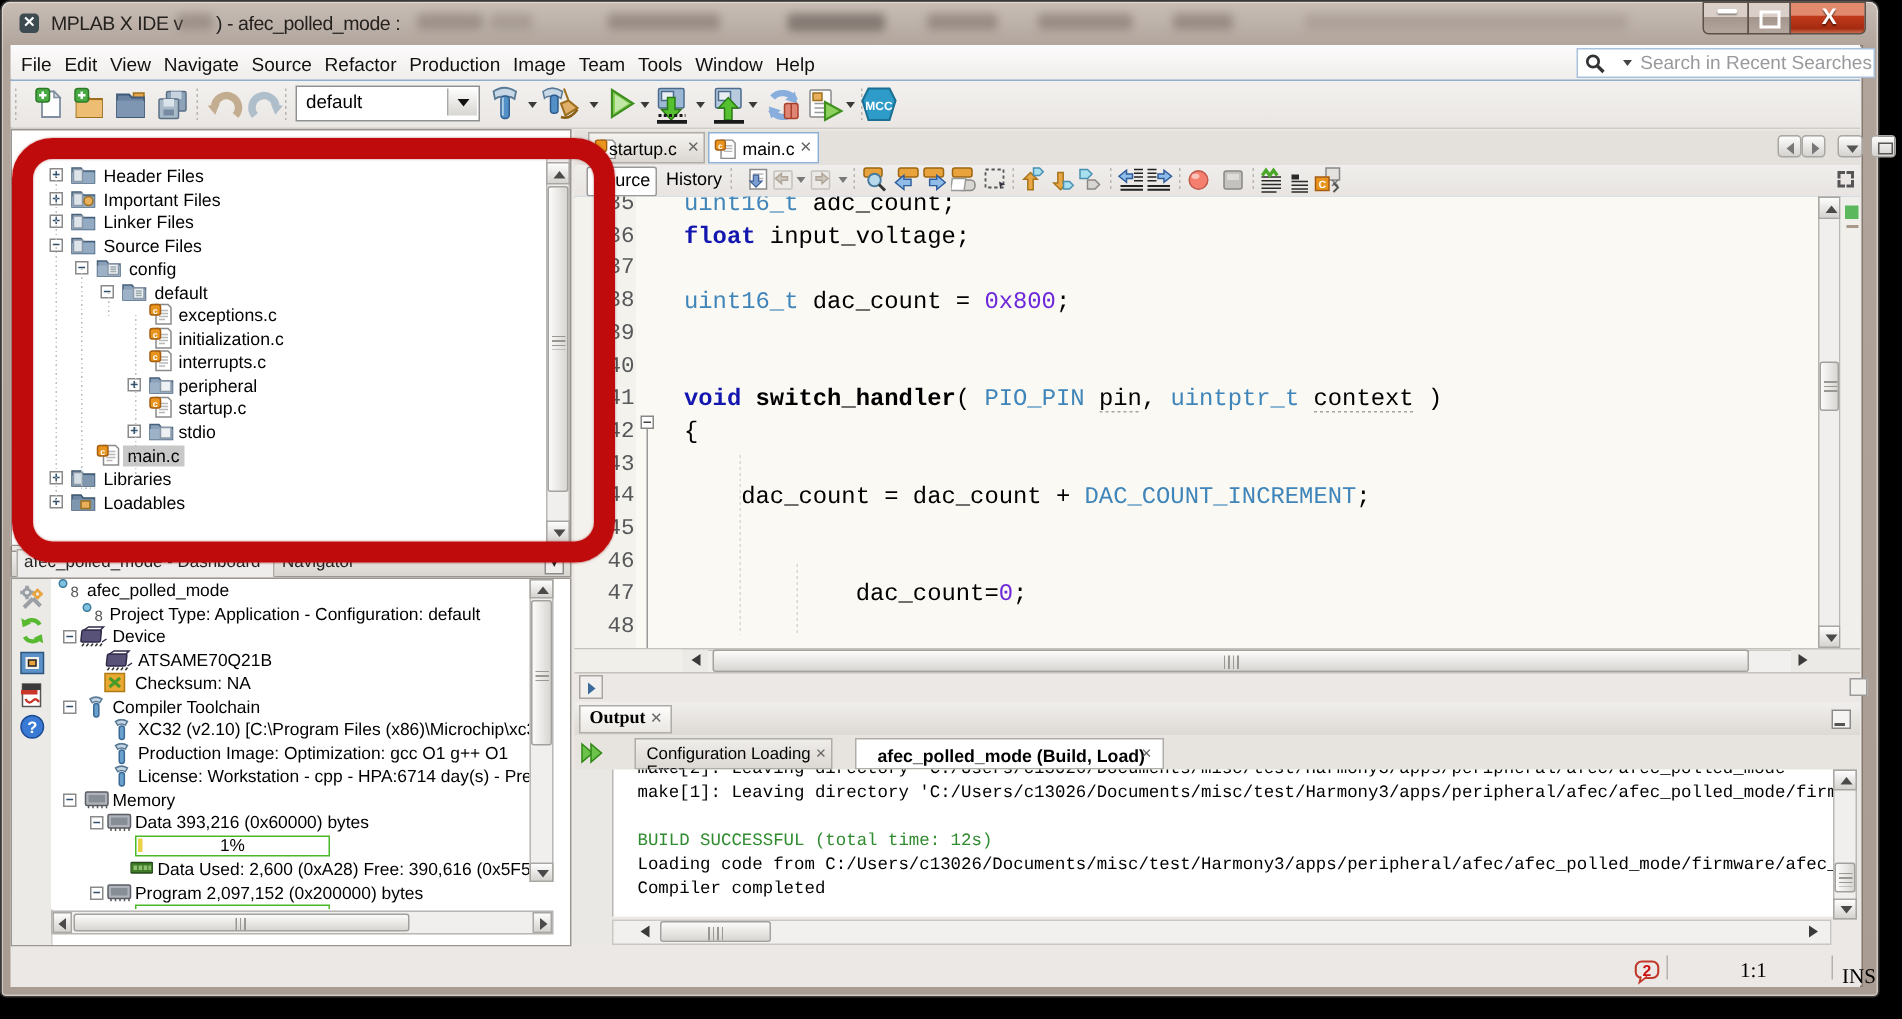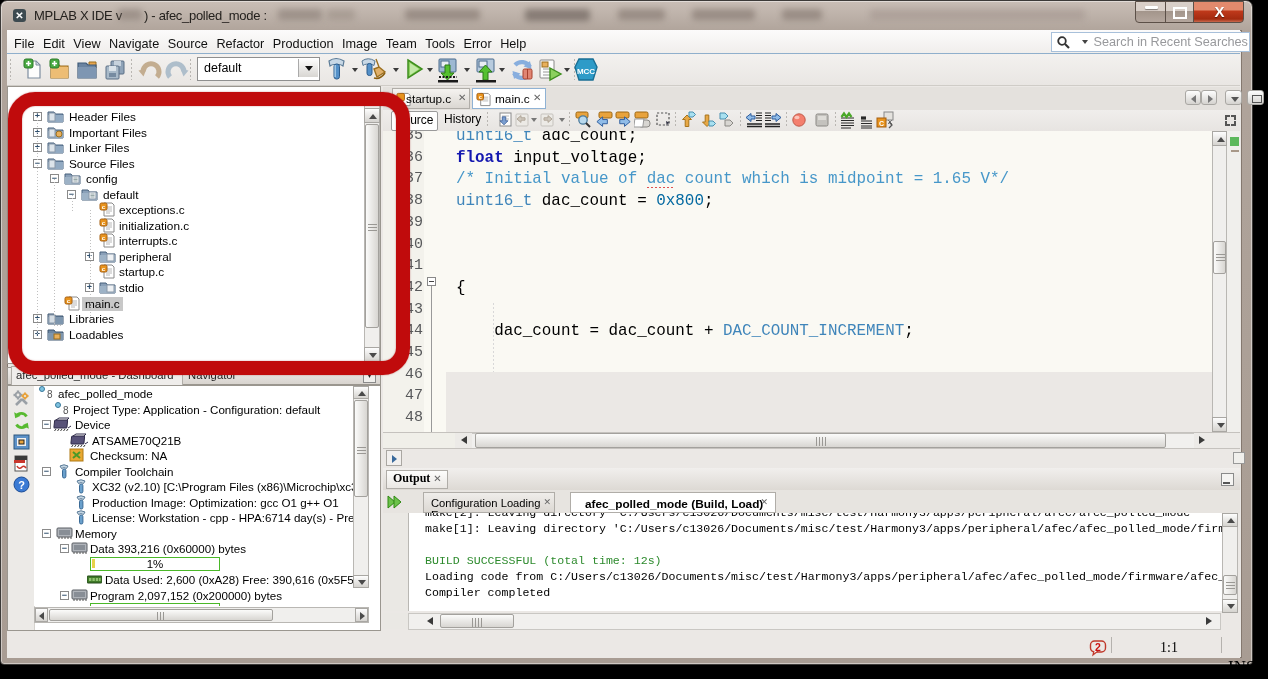--- a/index.html
+++ b/index.html
@@ -78,26 +78,26 @@
 #edtabs{left:383px;top:87px;width:857px;height:23px;position:absolute;background:#e4e1dd;
  border-bottom:1px solid #9fb6cf;}
 .etab{position:absolute;top:1px;height:21px;border:1px solid #b0ada8;box-sizing:border-box;
  background:linear-gradient(#f5f3f0,#dbd7d2);font-size:12.3px;color:#000;}
 .etab.act{background:#fff;border-color:#8fb2d4;}
 #edbar{left:383px;top:110px;width:857px;height:21px;position:absolute;
  background:linear-gradient(#f0eeec,#e7e4e1);border-bottom:1px solid #7da7cc;}
 #gutter{left:383px;top:131px;width:41px;height:301px;position:absolute;background:#f3f2ec;overflow:hidden;}
 .lnum{position:absolute;right:1px;font-family:"Liberation Mono",monospace;font-size:15px;color:#57585a;}
 #foldcol{left:424px;top:131px;width:22px;height:301px;position:absolute;background:#faf9f3;}
-#code{left:446px;top:131px;width:766px;height:241px;position:absolute;background:#faf9f3;overflow:hidden;}
+#code{left:446px;top:131px;width:766px;height:301px;position:absolute;background:#faf9f3;overflow:hidden;}
 .cl{position:absolute;left:10px;font-family:"Liberation Mono",monospace;font-size:15.9px;white-space:pre;color:#000;}
 .kw{color:#1317b0;font-weight:bold;}
 .typ{color:#3f85ba;}
 .cmt{color:#4697c9;}
-.num{color:#0369a1;}
+.num{color:#6d28d9;}
 .fnb{font-weight:bold;}
 .wavyr{background-image:repeating-linear-gradient(90deg,#e14f4f 0 2px,transparent 2px 4px);
  background-repeat:repeat-x;background-position:0 bottom;background-size:4px 1.2px;}
 .wavyg{background-image:repeating-linear-gradient(90deg,#a9a49d 0 2px,transparent 2px 4px);
  background-repeat:repeat-x;background-position:0 bottom;background-size:4px 1.2px;}
 
 #outhead{left:383px;top:468px;width:857px;height:22px;position:absolute;
  background:linear-gradient(#f1efed,#ddd9d4);border-bottom:1px solid #b5b2ad;font-family:Liberation Serif, serif;}
 #outtabs{left:383px;top:490px;width:857px;height:23px;position:absolute;background:#e7e4e0;}
 .otab{position:absolute;top:2px;height:21px;border:1px solid #b0ada8;box-sizing:border-box;
@@ -136,21 +136,21 @@
       </div>
   <div class="wbtn" id="btnmax">
         <div class="wglyph" style="left:7px;top:5px;width:10px;height:8px;border:2px solid #fff;background:transparent"></div>
       </div>
   <div class="wbtn" id="btnclose">
         <div class="wglyph" style="left:0;top:1px;width:51px;text-align:center;font-size:15px;">X</div>
       </div>
  </div>
 </div>
 
-<div id="menubar"><span style="margin-left:7px">File</span><span>Edit</span><span>View</span><span>Navigate</span><span>Source</span><span>Refactor</span><span>Production</span><span>Image</span><span>Team</span><span>Tools</span><span>Error</span><span>Help</span>
+<div id="menubar"><span style="margin-left:7px">File</span><span>Edit</span><span>View</span><span>Navigate</span><span>Source</span><span>Refactor</span><span>Production</span><span>Image</span><span>Team</span><span>Tools</span><span>Window</span><span>Help</span>
  <div id="search">
       <svg width="15" height="15" style="position:absolute;left:4px;top:2px" viewBox="0 0 15 15">
         <circle cx="6" cy="6" r="3.8" fill="none" stroke="#333" stroke-width="1.8"></circle>
         <line x1="9" y1="9" x2="13" y2="13" stroke="#333" stroke-width="2.2"></line>
       </svg>
       <span style="position:absolute;left:21px;top:7px;width:0;height:0;border-left:3px solid transparent;border-right:3px solid transparent;border-top:4px solid #444"></span>
       <span style="position:absolute;left:33px;top:0">Search in Recent Searches (Ctr</span>
     </div>
 </div>
 
@@ -766,22 +766,22 @@
 </div>
 <div id="foldcol">
  <div style="position:absolute;left:3px;top:146px;width:9px;height:9px;border:1px solid #888;background:#fff;box-sizing:border-box">
       <div style="position:absolute;left:1px;top:2.5px;width:5px;height:1px;background:#444"></div>
     </div>
  <div style="position:absolute;left:7px;top:155px;width:1px;height:146px;background:#999"></div>
 </div>
 <div id="code">
  <div class="cl" style="top:-4px"><span class="typ">uint16_t</span> adc_count;</div>
  <div class="cl" style="top:17.7px"><span class="kw">float</span> input_voltage;</div>
- <div class="cl" style="top:39.4px"><span class="cmt">/* Initial value of <span class="wavyr">dac</span> count which is midpoint = 1.65 V*/</span></div>
  <div class="cl" style="top:61.1px"><span class="typ">uint16_t</span> dac_count = <span class="num">0x800</span>;</div>
+ <div class="cl" style="top:126.2px"><span class="kw">void</span> <span class="fnb">switch_handler</span>( <span class="typ">PIO_PIN</span> <span class="wavyg">pin</span>, <span class="typ">uintptr_t</span> <span class="wavyg">context</span> )</div>
  <div class="cl" style="top:147.9px">{</div>
  <div class="cl" style="top:191.3px">    dac_count = dac_count + <span class="typ">DAC_COUNT_INCREMENT</span>;</div>
  <div class="cl" style="top:256.4px">            dac_count=<span class="num">0</span>;</div>
  <div style="position:absolute;left:47px;top:172px;width:1px;height:120px;background-image:repeating-linear-gradient(#d8d8d8 0 2px,transparent 2px 4px)"></div>
  <div style="position:absolute;left:85px;top:245px;width:1px;height:47px;background-image:repeating-linear-gradient(#d8d8d8 0 2px,transparent 2px 4px)"></div>
 </div>
 
 <div class="sbv" style="left:1212px;top:131px;width:15px;height:301px"></div>
 <div class="sbbtn" style="left:1212px;top:131px;width:15px;height:15px">
     <div class="arr" style="left:4px;top:5px;border-left:4px solid transparent;border-right:4px solid transparent;border-bottom:5px solid #4a4a4a"></div>
@@ -858,16 +858,16 @@
 
 <div id="status">
  <span style="position:absolute;left:1082px;top:8px"><svg width="18" height="18" viewBox="0 0 18 18">
         <rect x="1.5" y="2" width="15" height="11" rx="4" fill="none" stroke="#c0392b" stroke-width="1.4"></rect>
         <path d="M5 12 l-1 4 l5 -4" fill="#fff" stroke="#c0392b" stroke-width="1.2"></path>
         <text x="9" y="11.5" font-size="10.5" font-weight="bold" fill="#cc1111" text-anchor="middle">2</text>
       </svg></span>
  <span style="position:absolute;left:1104px;top:6px;width:1px;height:16px;background:#b5b2ae"></span>
  <span style="position:absolute;left:1153px;top:9px;font-family:'Liberation Serif',serif;font-size:14px">1:1</span>
  <span style="position:absolute;left:1214px;top:6px;width:1px;height:16px;background:#b5b2ae"></span>
- <span style="position:absolute;left:1221px;top:26px;font-family:'Liberation Serif',serif;font-size:17px">INS</span>
+ <span style="position:absolute;left:1221px;top:13px;font-family:'Liberation Serif',serif;font-size:14px">INS</span>
 </div>
 
 <div id="redring"></div>
 
 </body></html>

